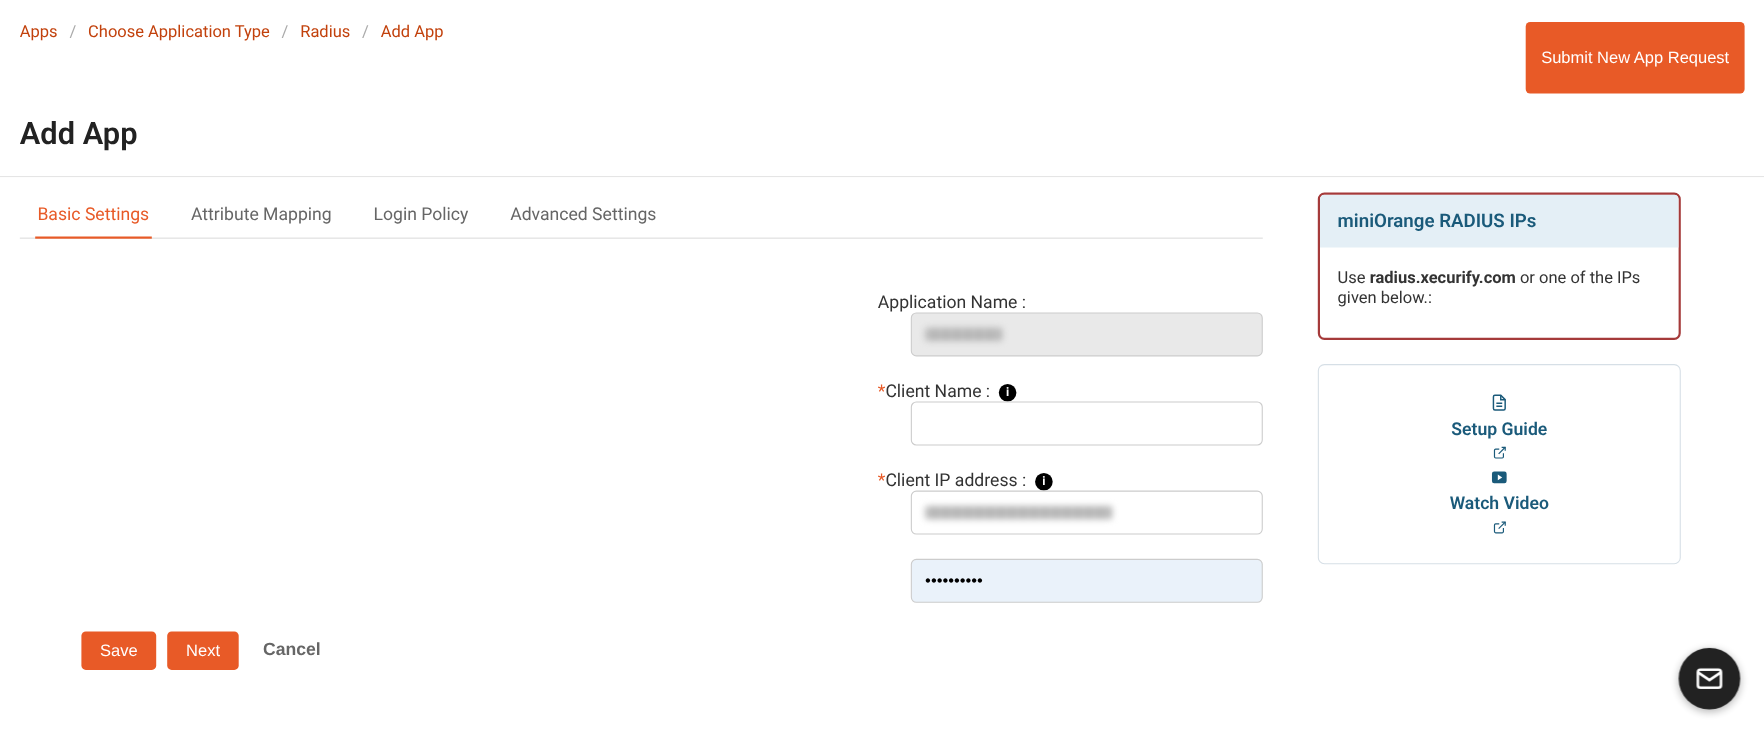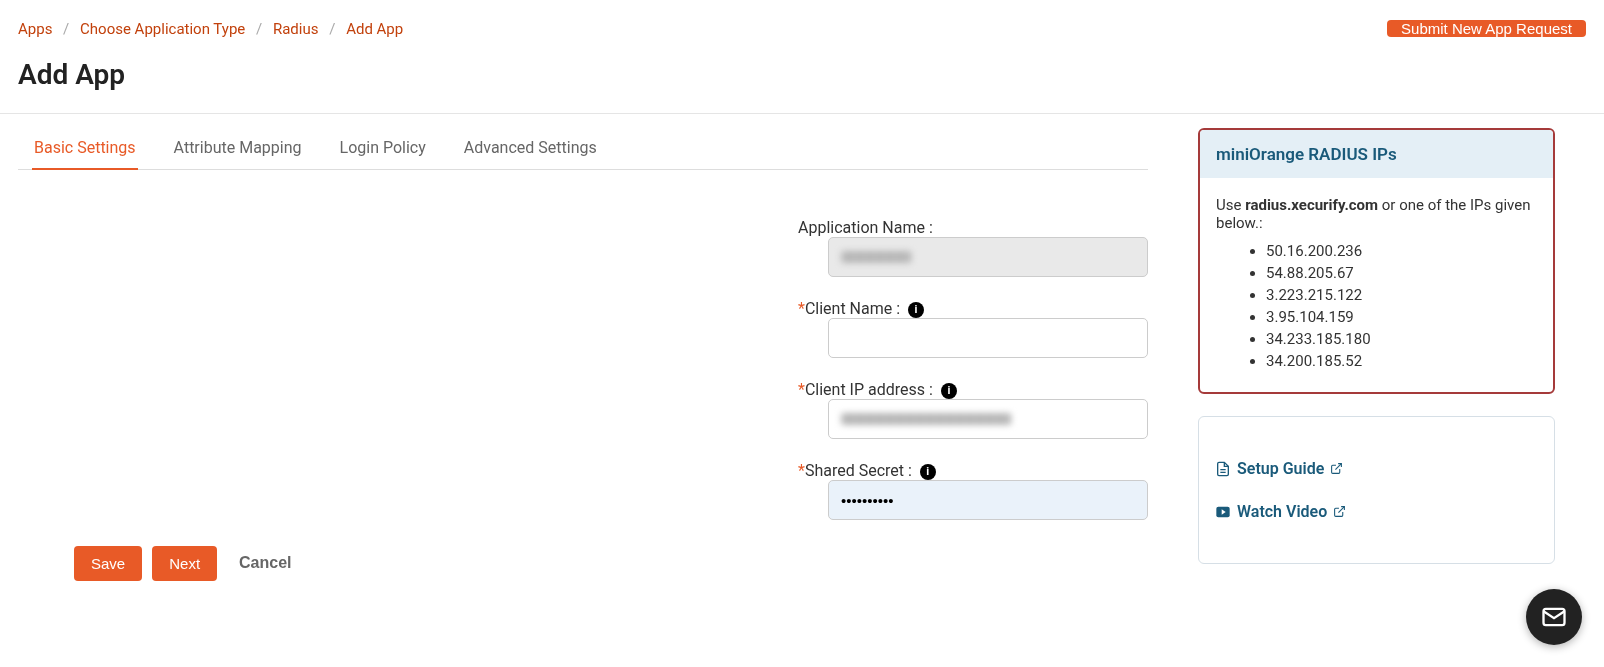--- a/index.html
+++ b/index.html
@@ -29,21 +29,21 @@
       cursor: pointer;
     }
     .breadcrumb .sep {
       color: #aaa;
       padding: 0 7px;
     }
     .btn-submit-request {
       background: #e85a27;
       color: #fff;
       border: none;
-      padding: 0 14px;
+      padding: 24px 14px;
       font-size: 15px;
       border-radius: 4px;
       cursor: pointer;
     }
     .page-title {
       font-size: 28px;
       font-weight: 600;
       color: #222;
       padding: 10px 18px 22px 18px;
     }
@@ -156,21 +156,21 @@
     .btn-cancel {
       background: transparent;
       border: none;
       color: #666;
       font-size: 16px;
       cursor: pointer;
       padding: 9px 12px;
       font-weight: bold;
     }
     .side-col {
-      width: 357px;
+      width: 330px;
     }
     .panel {
       border: 1px solid #d6dfe6;
       border-radius: 6px;
       margin-bottom: 22px;
       overflow: hidden;
     }
     .panel.highlight {
       border: 2px solid #a53a3a;
     }
@@ -193,25 +193,26 @@
       list-style: disc;
       padding-left: 50px;
     }
     .panel-body li {
       margin: 4px 0;
     }
     .link-row {
       display: flex;
       align-items: center;
       gap: 6px;
-      margin: 24px 0;
+      margin: 8px 0;
       color: #1a5a7a;
       font-weight: 600;
       font-size: 16px;
       cursor: pointer;
+      flex-direction: column;
     }
     .link-row svg {
       flex-shrink: 0;
     }
     .ext-icon {
       width: 13px;
       height: 13px;
     }
     .chat-bubble {
       position: fixed;
@@ -277,50 +278,38 @@
         <label class="form-label">
           <span class="req">*</span><span>Client IP address :</span>
           <span class="info-icon">i</span>
         </label>
         <div class="input-like blue-tint">
           <span class="blur-box long"></span>
         </div>
       </div>
 
       <div class="form-row">
-        <label class="form-label">
-          <span class="req">*</span><span>Shared Secret :</span>
-          <span class="info-icon">i</span>
-        </label>
         <input type="password" class="form-input blue-tint" value="••••••••••" style="">
       </div>
 
       <div class="btn-row">
         <button class="btn-primary">Save</button>
         <button class="btn-primary">Next</button>
         <button class="btn-cancel">Cancel</button>
       </div>
     </div>
   </div>
 
   <div class="side-col">
     <div class="panel highlight">
       <div class="panel-head">miniOrange RADIUS IPs</div>
       <div class="panel-body">
         <p class="desc">
           <span>Use </span><strong>radius.xecurify.com</strong><span> or one of the IPs given below.:</span>
         </p>
-        <ul>
-          <li>50.16.200.236</li>
-          <li>54.88.205.67</li>
-          <li>3.223.215.122</li>
-          <li>3.95.104.159</li>
-          <li>34.233.185.180</li>
-          <li>34.200.185.52</li>
-        </ul>
       </div>
     </div>
 
     <div class="panel">
       <div class="panel-body">
         <div class="link-row">
           <svg width="16" height="16" viewBox="0 0 24 24" fill="none" stroke="#1a5a7a" stroke-width="2">
               <path d="M14 2H6a2 2 0 0 0-2 2v16a2 2 0 0 0 2 2h12a2 2 0 0 0 2-2V8z"></path>
               <polyline points="14 2 14 8 20 8"></polyline>
               <line x1="8" y1="13" x2="16" y2="13"></line>

